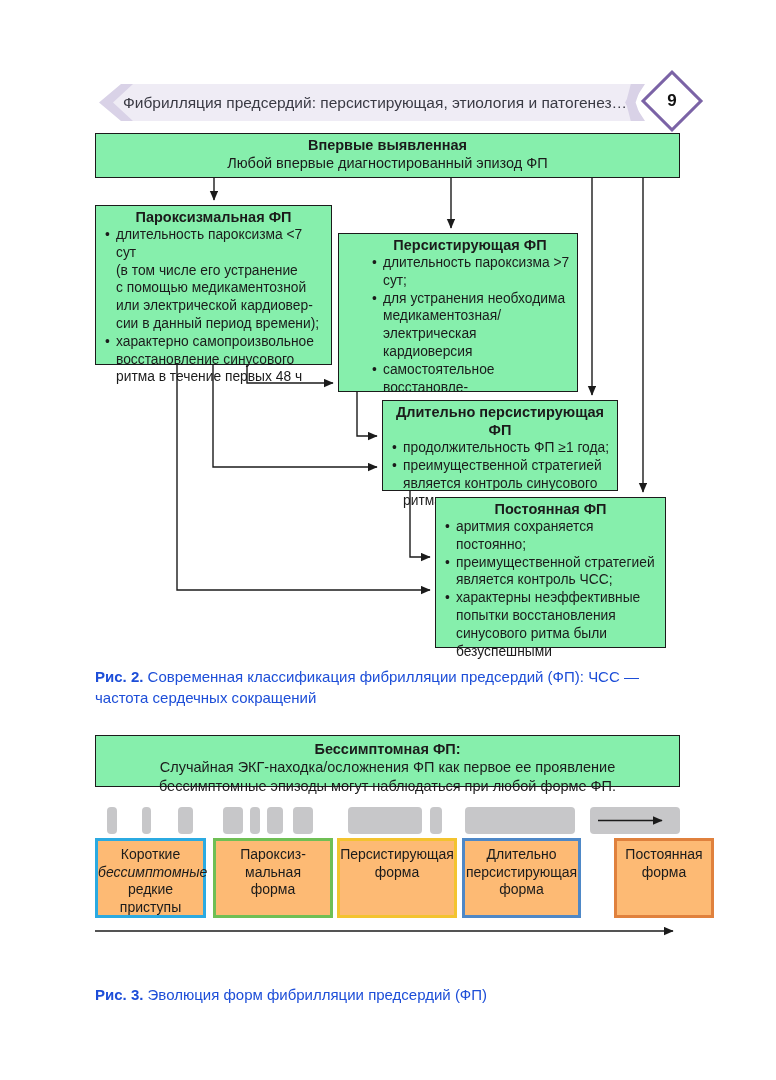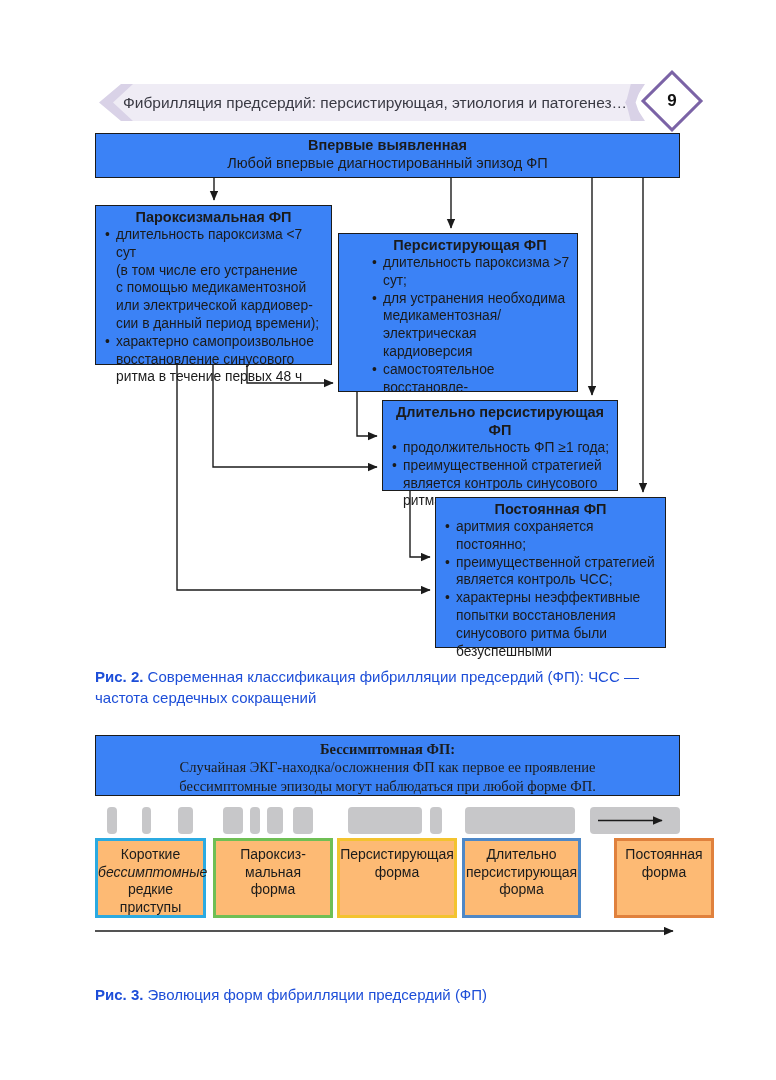--- a/index.html
+++ b/index.html
@@ -19,21 +19,21 @@
     background:#D9D2E7;
     clip-path:polygon(100% 0,30% 0,0 50%,30% 100%,100% 100%,60% 50%);}
   .band-title{position:absolute;left:120px;top:84px;width:510px;height:37px;
     line-height:37px;text-align:center;font-size:15.5px;color:#3a3a44;}
   .diamond{position:absolute;left:650px;top:79px;width:38px;height:38px;background:#fff;
     border:3px solid #7B63A6;transform:rotate(45deg);z-index:3;}
   .diamond-num{position:absolute;left:650px;top:79px;width:44px;height:44px;z-index:4;
     display:flex;align-items:center;justify-content:center;
     font-weight:bold;font-size:17px;color:#111;}
   
-  .fbox{position:absolute;background:#3b82f6;border:1.6px solid #1b1b1b;z-index:2;
+  .fbox{position:absolute;background:#86efac;border:1.6px solid #1b1b1b;z-index:2;
     box-sizing:border-box;padding:2px 6px;}
   .btitle{text-align:center;font-weight:bold;font-size:14.5px;line-height:18px;}
   .fbox ul{margin:0;padding:0;list-style:none;font-size:13.8px;line-height:17.8px;}
   .fbox li{position:relative;padding-left:14px;white-space:pre-line;}
   .fbox li::before{content:"\2022";position:absolute;left:3px;}
   .topbox-sub{font-size:14.5px;line-height:19px;text-align:center;}
   svg.connectors{position:absolute;left:0;top:0;z-index:1;}
   
   .caption{position:absolute;font-size:15px;line-height:21px;color:#1d4ed8;z-index:2;}
   .cap-label{font-weight:bold;}
@@ -130,21 +130,21 @@
 попытки восстановления
 синусового ритма были
 безуспешными</li>
   </ul>
 </div>
 
 <div class="caption" style="left:95px;top:666px;width:580px;">
   <span class="cap-label">Рис. 2.</span><span> Современная классификация фибрилляции предсердий (ФП): ЧСС — частота сердечных сокращений</span>
 </div>
 
-<div class="fbox asympt" style="left:95px;top:735px;width:585px;height:61px;font-family:Liberation Serif, serif;">
+<div class="fbox asympt" style="left:95px;top:735px;width:585px;height:52px;">
   <div class="btitle">Бессимптомная ФП:</div>
   <div class="line">Случайная ЭКГ-находка/осложнения ФП как первое ее проявление</div>
   <div class="line">бессимптомные эпизоды могут наблюдаться при любой форме ФП.</div>
 </div>
 
 <div class="bar" style="left:107px;width:10px;"></div>
 <div class="bar" style="left:142px;width:9px;"></div>
 <div class="bar" style="left:178px;width:15px;"></div>
 <div class="bar" style="left:223px;width:20px;"></div>
 <div class="bar" style="left:250px;width:10px;"></div>

